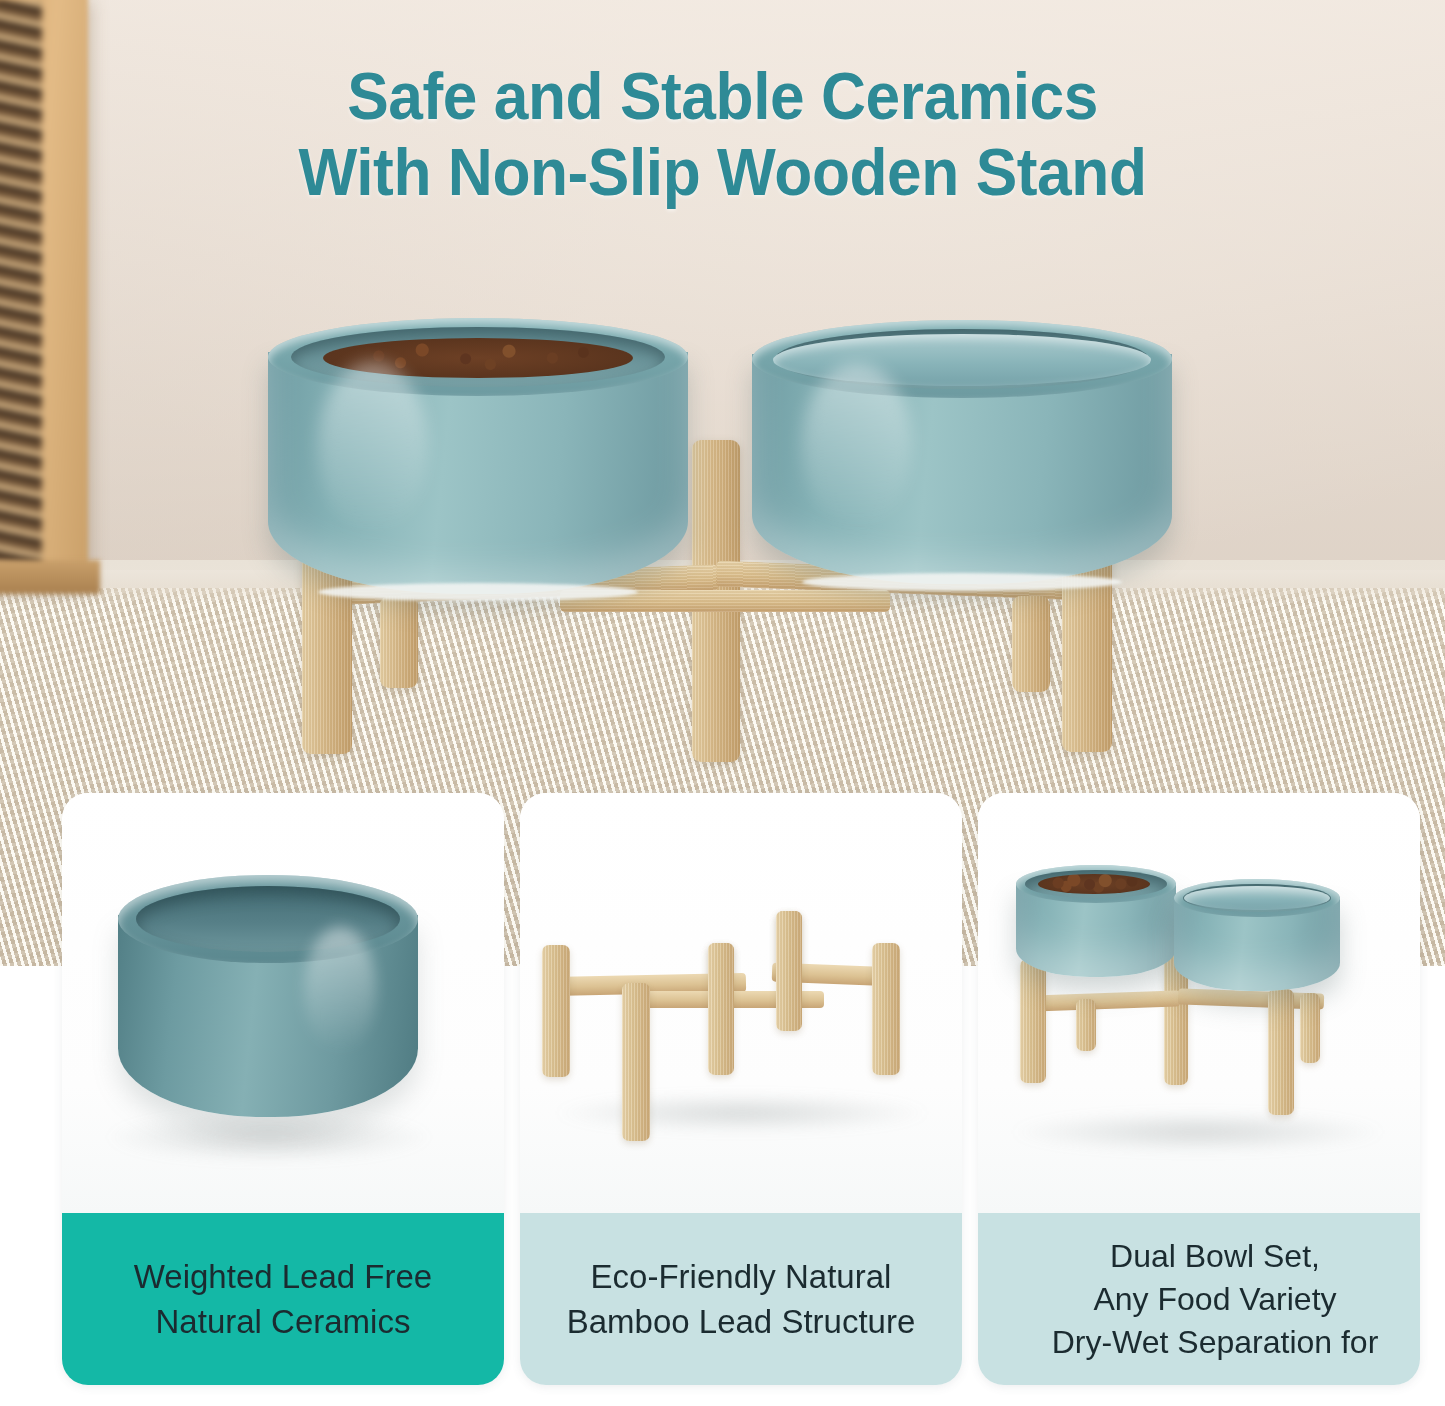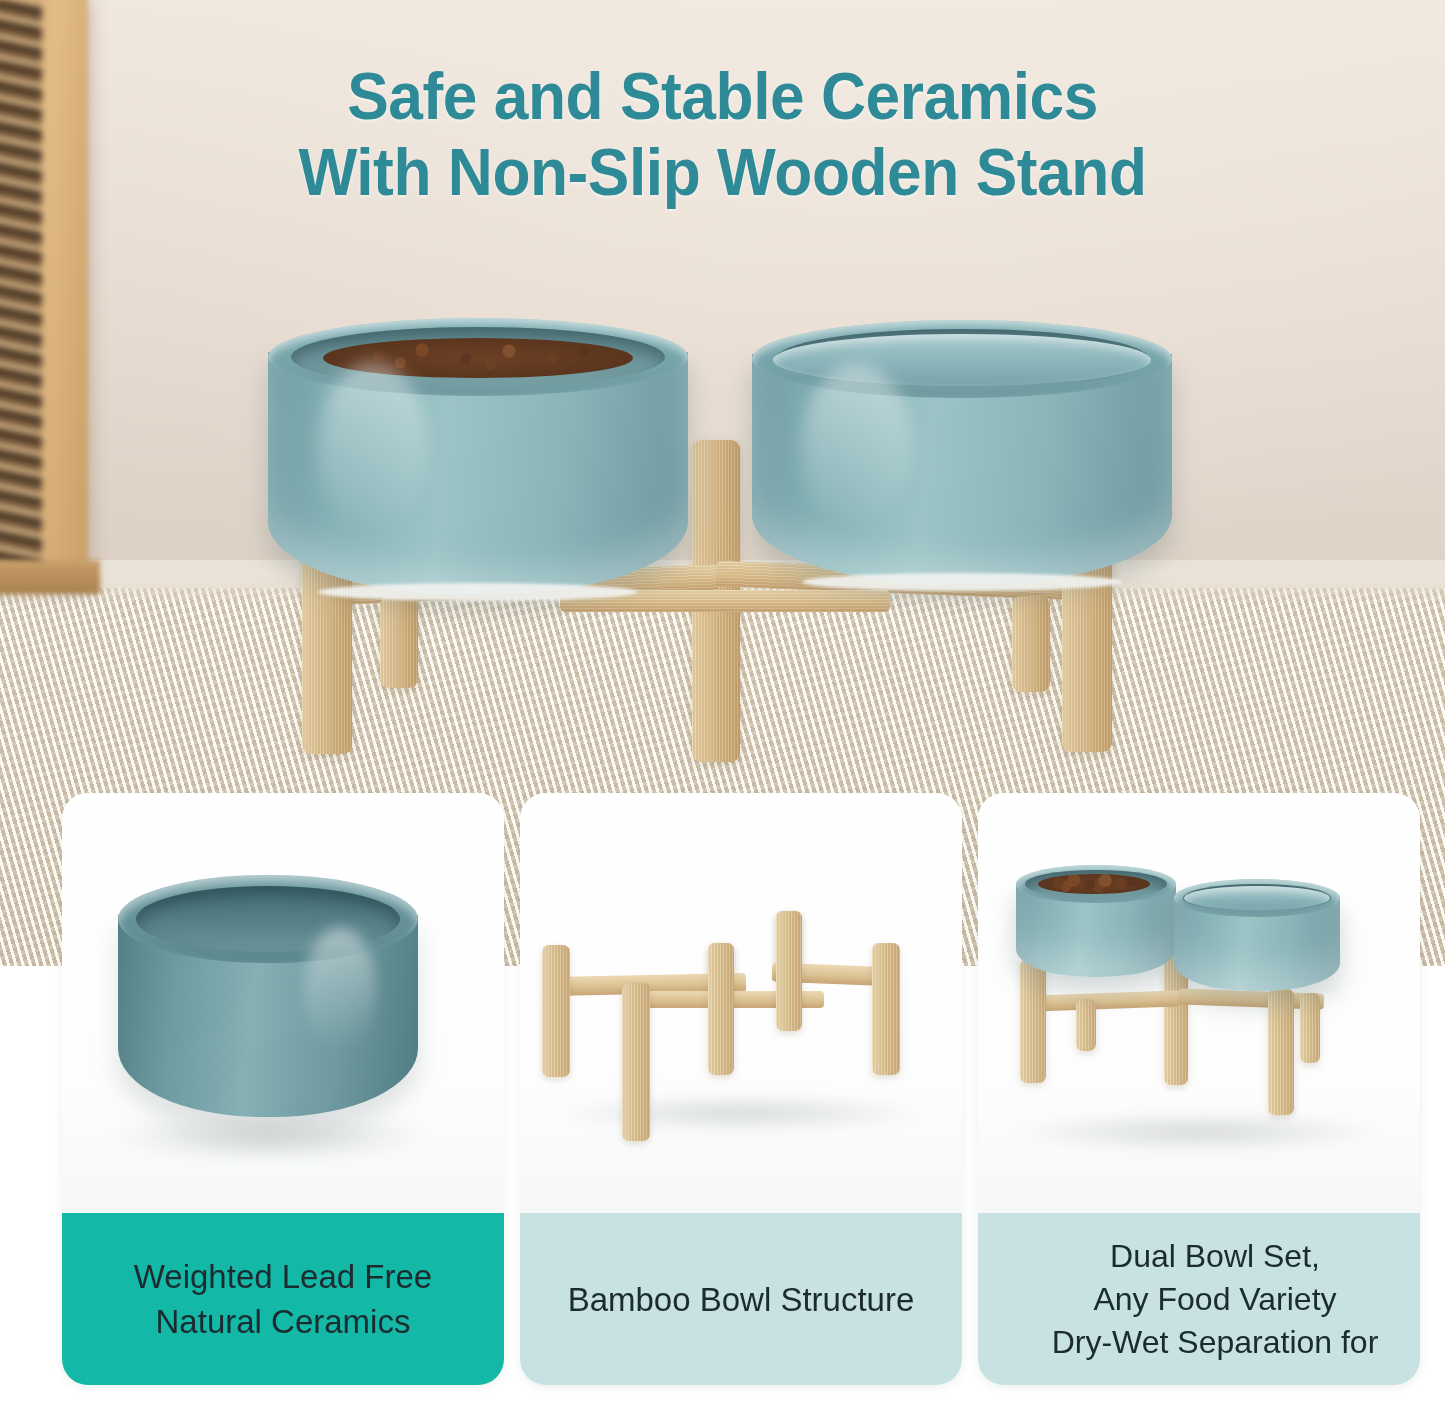--- a/index.html
+++ b/index.html
@@ -320,21 +320,22 @@
 
         <div class="ts-post" style="left:22px; top:152px; width:28px; height:132px;"></div>
         <div class="ts-post" style="left:102px; top:190px; width:28px; height:158px;"></div>
         <div class="ts-post" style="left:188px; top:150px; width:26px; height:132px;"></div>
         <div class="ts-post" style="left:256px; top:118px; width:26px; height:120px;"></div>
         <div class="ts-post" style="left:352px; top:150px; width:28px; height:132px;"></div>
       </div>
     </div>
     <div class="card-caption" style="background: rgb(200, 225, 226);">
       <span style="color: rgb(27, 43, 48);">
-          <span style="display: block; color: rgb(27, 43, 48);">Bamboo Bowl Structure</span>
+          <span style="display: block; color: rgb(27, 43, 48);">Eco-Friendly Natural</span>
+          <span style="display: block; color: rgb(27, 43, 48);">Bamboo Lead Structure</span>
         </span>
     </div>
   </div>
 
   <div class="card c3">
     <div class="card-photo">
       <div class="soft-shadow" style="left:30px; top:318px; width:380px; height:42px;"></div>
       <div class="m3" style="position:absolute; left:0; top:0; width:100%; height:100%;">
 
         <div class="ts-post" style="left:186px; top:150px; width:24px; height:142px;"></div>

